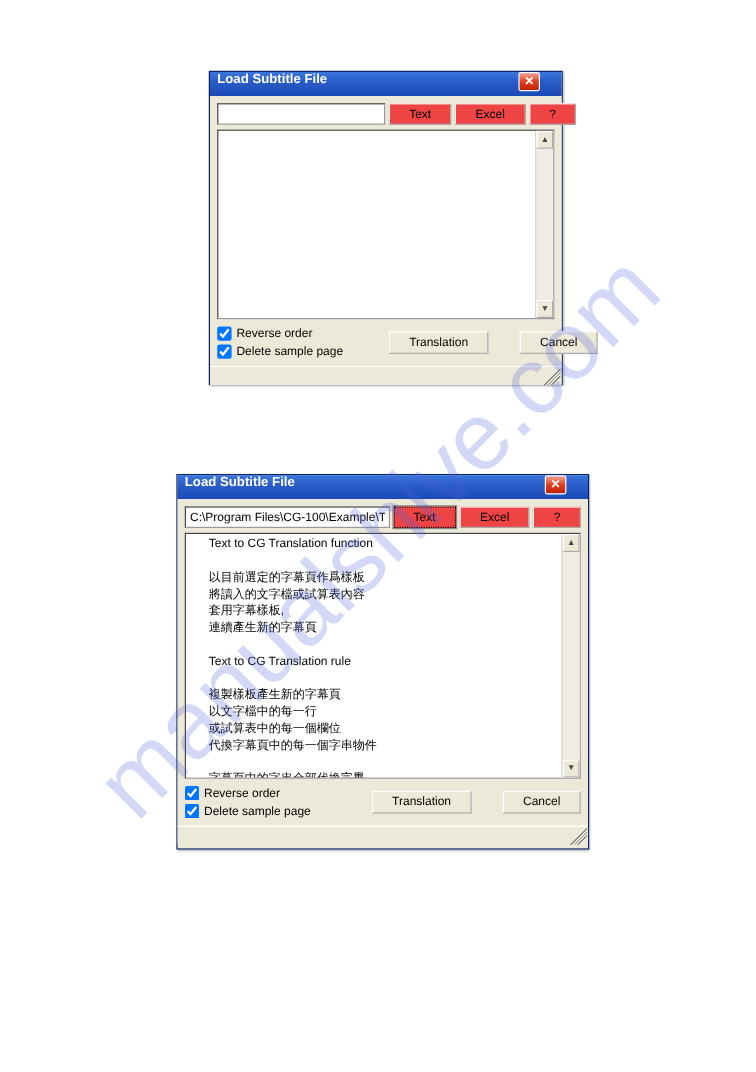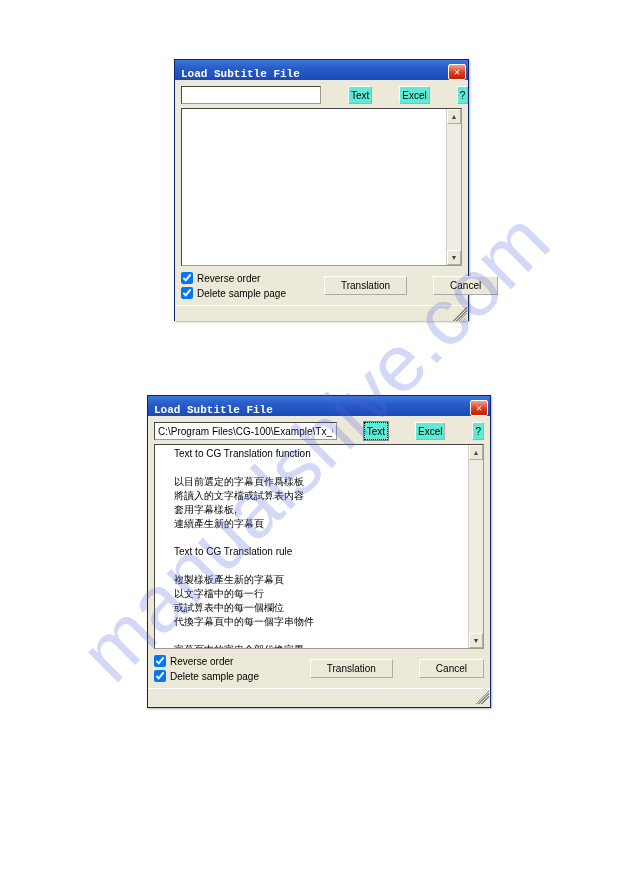--- a/index.html
+++ b/index.html
@@ -28,27 +28,26 @@
     background: #ece9d8;
     border: 1px solid #0a246a;
     box-shadow: 1px 1px 2px rgba(0,0,0,0.3);
   }
   .dialog1 { left: 174px; top: 59px; width: 295px; height: 262px; }
   .dialog2 { left: 147px; top: 395px; width: 344px; height: 313px; }
   .titlebar {
     height: 20px;
     background: linear-gradient(to bottom, #3b77dd 0%, #2a5cc8 40%, #1a4ab5 100%);
     display: flex;
-    align-items: flex-end;
+    align-items: flex-start;
     justify-content: space-between;
-    padding: 0 2px 0 6px;
+    padding: 0 18px 0 6px;
     color: #fff;
     font-weight: bold;
     font-size: 11px;
-    font-family: Liberation Mono, monospace;
   }
   .close-btn {
     width: 18px;
     height: 16px;
     background: linear-gradient(to bottom, #f5a090 0%, #e04020 50%, #c02000 100%);
     border: 1px solid #fff;
     border-radius: 2px;
     color: #fff;
     display: flex;
     align-items: center;
@@ -71,27 +70,26 @@
     flex: 1;
     height: 18px;
     border: 1px inset #999;
     background: #fff;
     font-size: 10px;
     padding: 1px 3px;
     font-family: Tahoma, Arial, sans-serif;
   }
   .small-btn {
     height: 18px;
-    padding: 0 2px;
-    background: #5eead4;
+    padding: 0 16px;
+    background: #ef4444;
     border: 1px outset #fff;
     font-size: 10px;
     cursor: pointer;
     font-family: Tahoma, Arial, sans-serif;
-    margin-left: 24px;
   }
   .small-btn.selected {
     border: 1px dotted #000;
     outline: 1px solid #888;
   }
   .textarea-box {
     width: 100%;
     border: 1px inset #999;
     background: #fff;
     position: relative;

